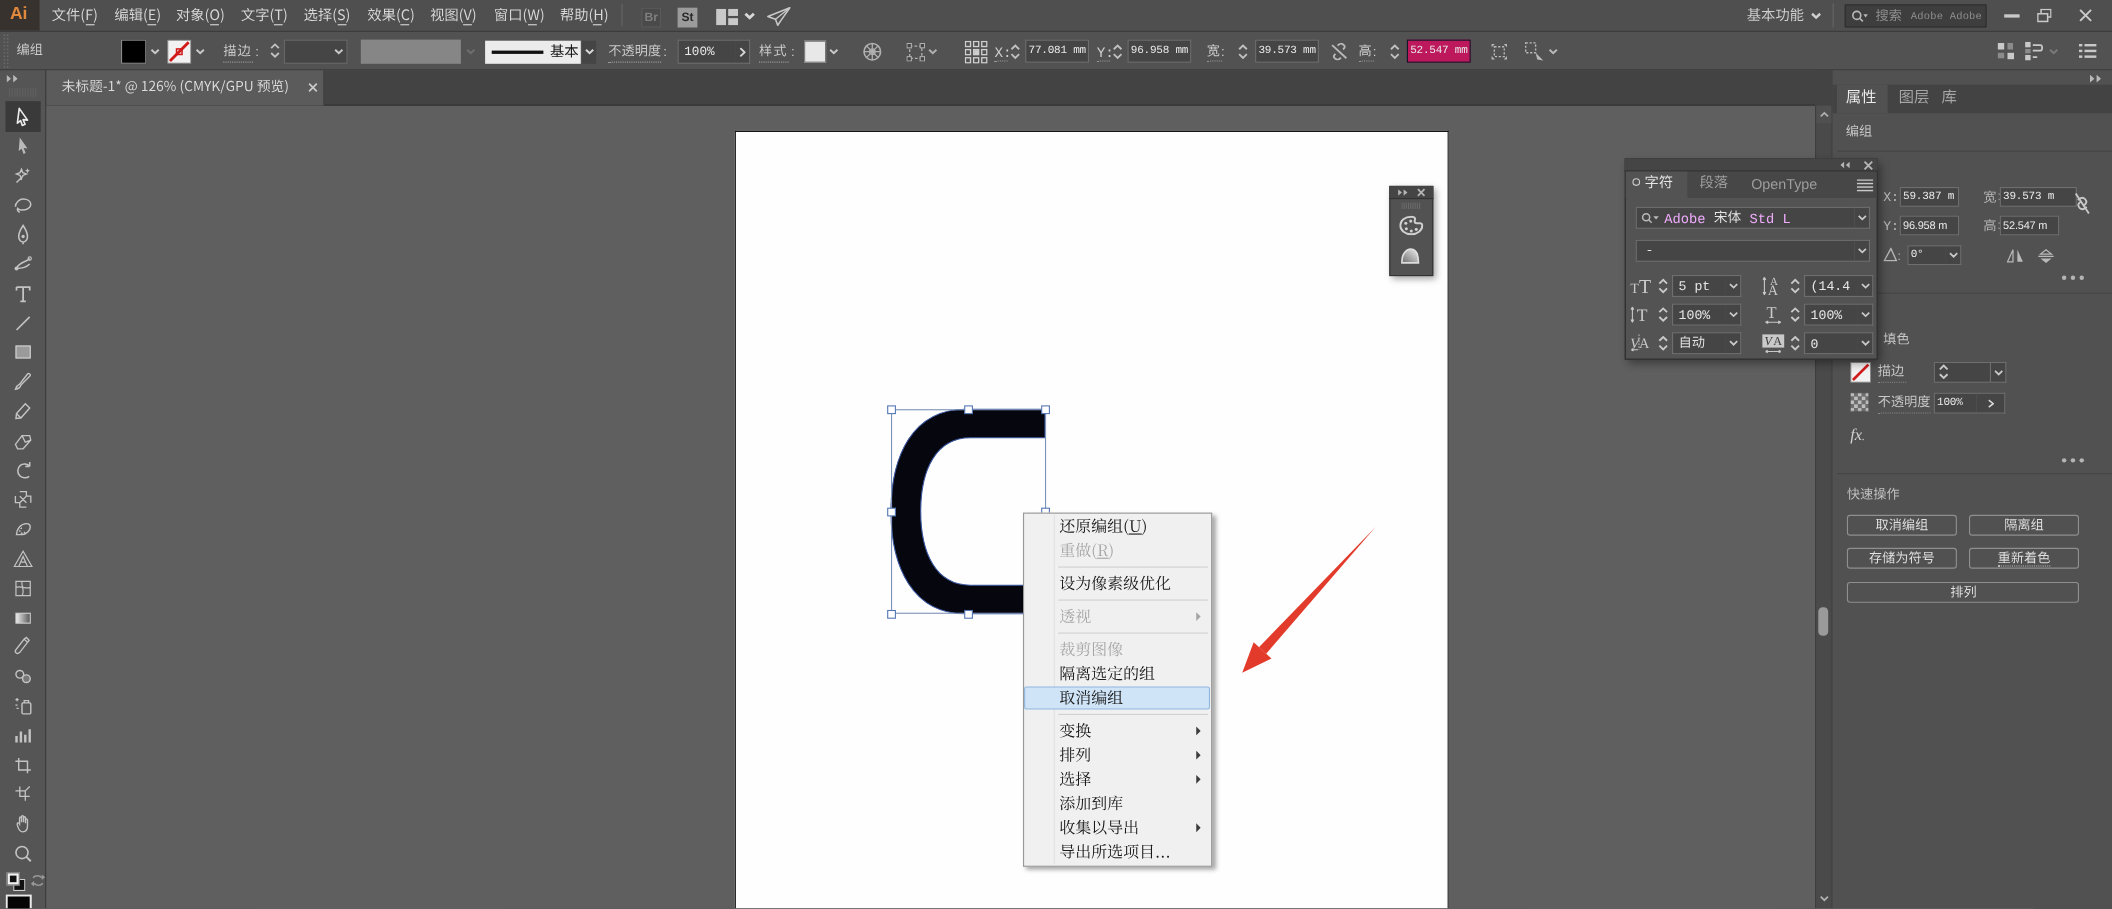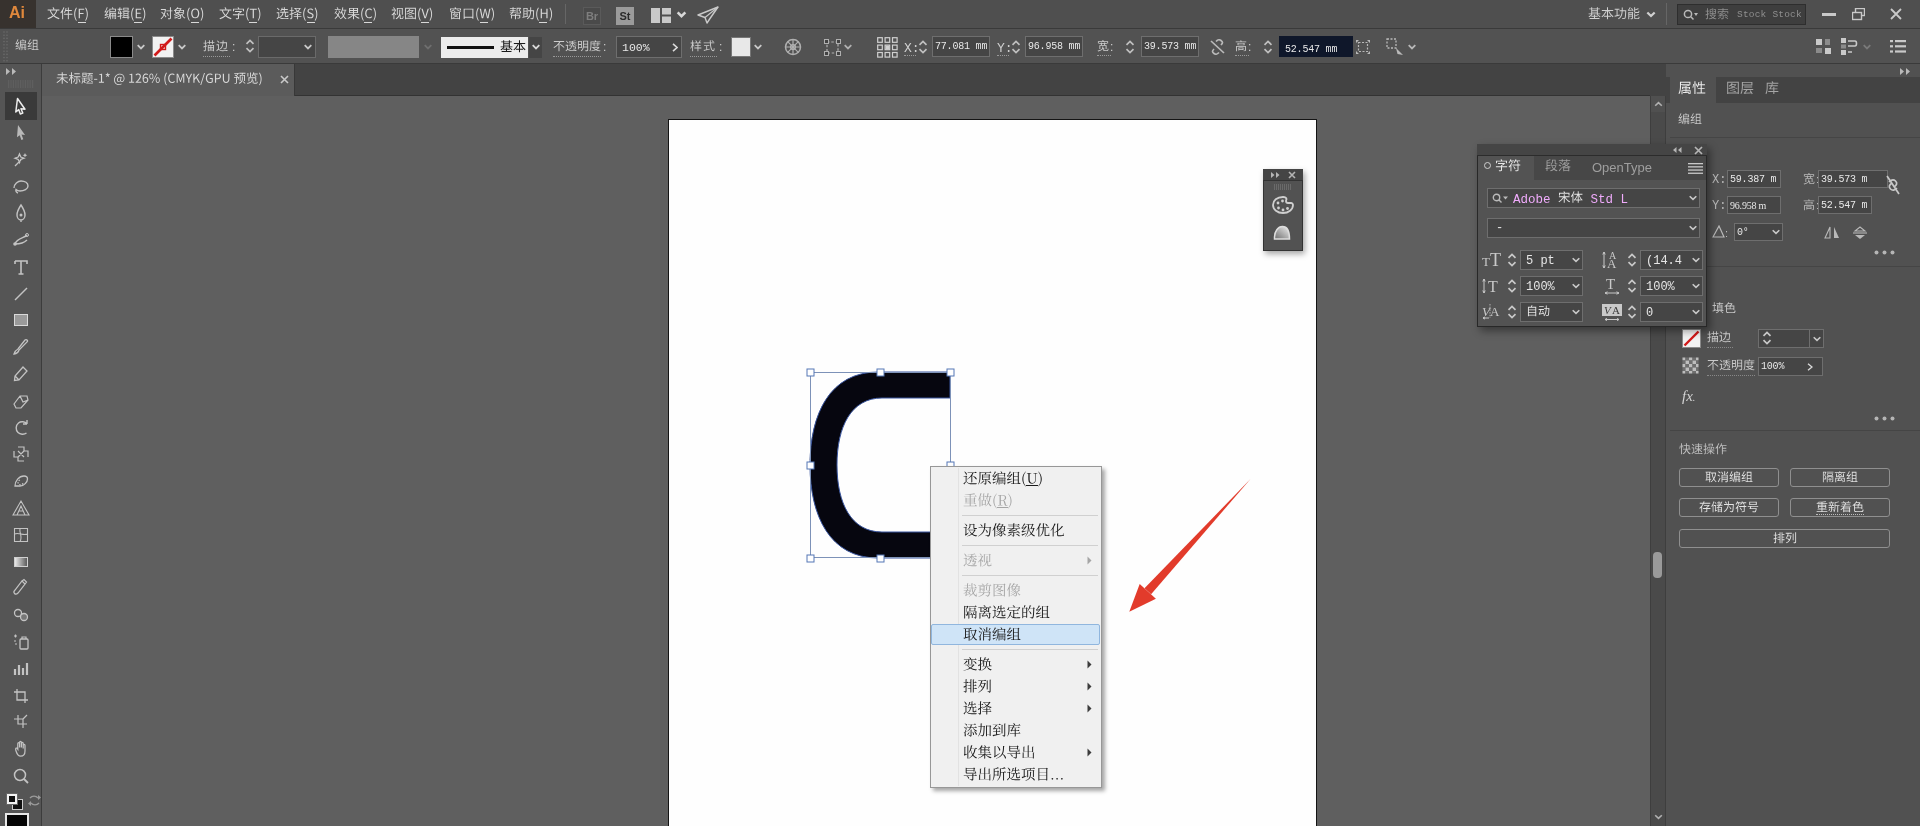--- a/index.html
+++ b/index.html
@@ -329,21 +329,21 @@
 <circle cx="5" cy="5" r="3.6" fill="none" stroke="#b9b9b9" stroke-width="1.5"></circle>
 <path d="M7.8 7.8 L10.5 10.5" stroke="#b9b9b9" stroke-width="1.5"></path>
 <path d="M11 4 L15 4 L13 7 Z" fill="#b9b9b9"></path>
     </svg>
     <div class="ab" style="left:1705px;top:8px;">
       <svg width="24" height="14" viewBox="0 0 24 14" fill="#8f8f8f">
         <use href="#g641c" transform="translate(0.0,10.3) scale(0.0120,-0.0120)"></use>
         <use href="#g7d22" transform="translate(12.0,10.3) scale(0.0120,-0.0120)"></use>
       </svg>
     </div>
-    <div class="ab mono" style="left:1737px;top:9px;font-size:9.5px;color:#8f8f8f;letter-spacing:0.2px;">Stock Stock</div>
+    <div class="ab mono" style="left:1737px;top:9px;font-size:9.5px;color:#8f8f8f;letter-spacing:0.2px;">Adobe Adobe</div>
     <div class="ab" style="left:1822px;top:13px;width:14px;height:3px;background:#c9c9c9;"></div>
     <svg class="ab" style="left:1852px;top:8px" width="13" height="13" viewBox="0 0 13 13">
 <rect x="3.5" y="0.5" width="9" height="7" fill="none" stroke="#c9c9c9" stroke-width="1.4"></rect>
 <rect x="0.5" y="4.5" width="9" height="7" fill="#4f4f4f" stroke="#c9c9c9" stroke-width="1.4"></rect>
     </svg>
     <svg class="ab" style="left:1890px;top:8px" width="12" height="12" viewBox="0 0 12 12">
 <path d="M1 1 L11 11 M11 1 L1 11" stroke="#c9c9c9" stroke-width="1.8"></path>
     </svg>
     <div class="ab" style="left:0px;top:28px;width:1920px;height:36px;background:#525252;border-top:1px solid #3a3a3a;border-bottom:1px solid #3a3a3a;box-sizing:border-box;"></div>
     <svg class="ab" style="left:2px;top:30px" width="8" height="33" viewBox="0 0 8 33">
@@ -541,21 +541,21 @@
         <use href="#g9ad8" transform="translate(0.0,10.3) scale(0.0120,-0.0120)"></use>
       </svg>
     </div>
     <div class="ab" style="left:1248px;top:40px;color:#cfcfcf;font-size:12px;">:</div>
     <div class="ab" style="left:1263px;top:38px">
       <svg width="10" height="18" viewBox="0 0 10 18">
         <path d="M1.5 6.8 L5 3.4 L8.5 6.8" fill="none" stroke="#c0c0c0" stroke-width="1.7"></path>
         <path d="M1.5 11.2 L5 14.6 L8.5 11.2" fill="none" stroke="#c0c0c0" stroke-width="1.7"></path>
       </svg>
     </div>
-    <div class="ab" style="left:1279px;top:36px;width:74px;height:21px;background:#0f172a;border:4px solid #0f172a;box-sizing:border-box;overflow:hidden;">
+    <div class="ab" style="left:1279px;top:36px;width:58px;height:21px;background:#be185d;border:1px solid #0f172a;box-sizing:border-box;overflow:hidden;">
       <div style="padding:4px 0 0 2px;color:#e8e8e8;font-size:10px;letter-spacing:-0.2px;white-space:nowrap;font-family:Liberation Mono,monospace;">52.547 mm</div>
     </div>
     <svg class="ab" style="left:1354px;top:38px" width="18" height="18" viewBox="0 0 18 18">
 <rect x="4.5" y="4.5" width="9" height="9" fill="none" stroke="#b9b9b9" stroke-width="1.2" stroke-dasharray="2 1.5"></rect>
 <path d="M2 2 L5 2 L2 5 Z M16 2 L16 5 L13 2 Z M2 16 L2 13 L5 16 Z M16 16 L13 16 L16 13 Z" fill="#b9b9b9"></path>
     </svg>
     <svg class="ab" style="left:1385px;top:37px" width="19" height="19" viewBox="0 0 19 19">
 <rect x="2" y="2" width="9" height="9" fill="none" stroke="#b9b9b9" stroke-width="1.3" stroke-dasharray="2 1.5"></rect>
 <path d="M11 11 L18 18 L12.5 17 L11 11 Z" fill="#b9b9b9"></path>
     </svg>
@@ -794,30 +794,30 @@
       <svg width="12" height="14" viewBox="0 0 12 14" fill="#b9b9b9">
         <use href="#g5bbd" transform="translate(0.0,10.3) scale(0.0120,-0.0120)"></use>
       </svg>
     </div>
     <div class="ab" style="left:1816px;top:173px;color:#b9b9b9;font-size:11px;">:</div>
     <div class="ab" style="left:1818px;top:170px;width:70px;height:18px;background:#454545;border:1px solid #6e6e6e;box-sizing:border-box;overflow:hidden;">
       <div style="padding:3px 0 0 2px;color:#e8e8e8;font-size:10px;letter-spacing:-0.2px;white-space:nowrap;font-family:Liberation Mono,monospace;">39.573 m</div>
     </div>
     <div class="ab mono" style="left:1712px;top:199px;color:#b9b9b9;font-size:12px;">Y:</div>
     <div class="ab" style="left:1727px;top:196px;width:54px;height:18px;background:#454545;border:1px solid #6e6e6e;box-sizing:border-box;overflow:hidden;">
-      <div style="padding:3px 0 0 2px;color:#e8e8e8;font-size:10px;letter-spacing:-0.2px;white-space:nowrap;font-family:Liberation Serif, serif;">96.958 m</div>
+      <div style="padding:3px 0 0 2px;color:#e8e8e8;font-size:10px;letter-spacing:-0.2px;white-space:nowrap;font-family:Liberation Sans, sans-serif;">96.958 m</div>
     </div>
     <div class="ab" style="left:1803px;top:199px;">
       <svg width="12" height="14" viewBox="0 0 12 14" fill="#b9b9b9">
         <use href="#g9ad8" transform="translate(0.0,10.3) scale(0.0120,-0.0120)"></use>
       </svg>
     </div>
     <div class="ab" style="left:1816px;top:199px;color:#b9b9b9;font-size:11px;">:</div>
     <div class="ab" style="left:1818px;top:196px;width:54px;height:18px;background:#454545;border:1px solid #6e6e6e;box-sizing:border-box;overflow:hidden;">
-      <div style="padding:3px 0 0 2px;color:#e8e8e8;font-size:10px;letter-spacing:-0.2px;white-space:nowrap;font-family:Liberation Mono, monospace;">52.547 m</div>
+      <div style="padding:3px 0 0 2px;color:#e8e8e8;font-size:10px;letter-spacing:-0.2px;white-space:nowrap;font-family:Liberation Sans, sans-serif;">52.547 m</div>
     </div>
     <svg class="ab" style="left:1884px;top:172px" width="18" height="26" viewBox="0 0 18 26">
 <path d="M8 11 C5 13 4.5 15 6.5 17 C8.5 19 10.5 18.5 13 16" fill="none" stroke="#c9c9c9" stroke-width="1.7"></path>
 <path d="M10 15 C13 13 13.5 11 11.5 9 C9.5 7 7.5 7.5 5 10" fill="none" stroke="#c9c9c9" stroke-width="1.7"></path>
 <path d="M3 4 L15 22" stroke="#c9c9c9" stroke-width="1.7"></path>
     </svg>
     <svg class="ab" style="left:1712px;top:225px" width="13" height="13" viewBox="0 0 13 13">
 <path d="M1 12 L7 1 L12 12 Z" fill="none" stroke="#b9b9b9" stroke-width="1.2"></path>
     </svg>
     <div class="ab" style="left:1725px;top:227px;color:#b9b9b9;font-size:11px;">:</div>

